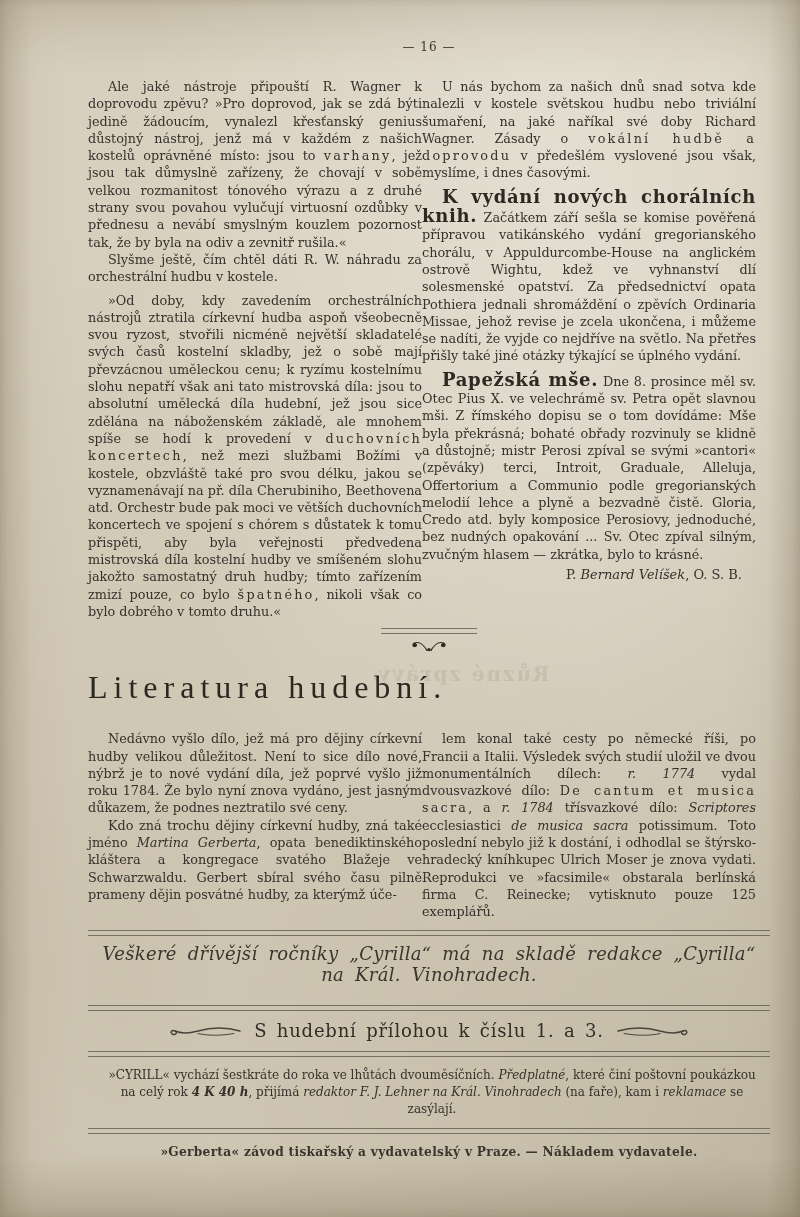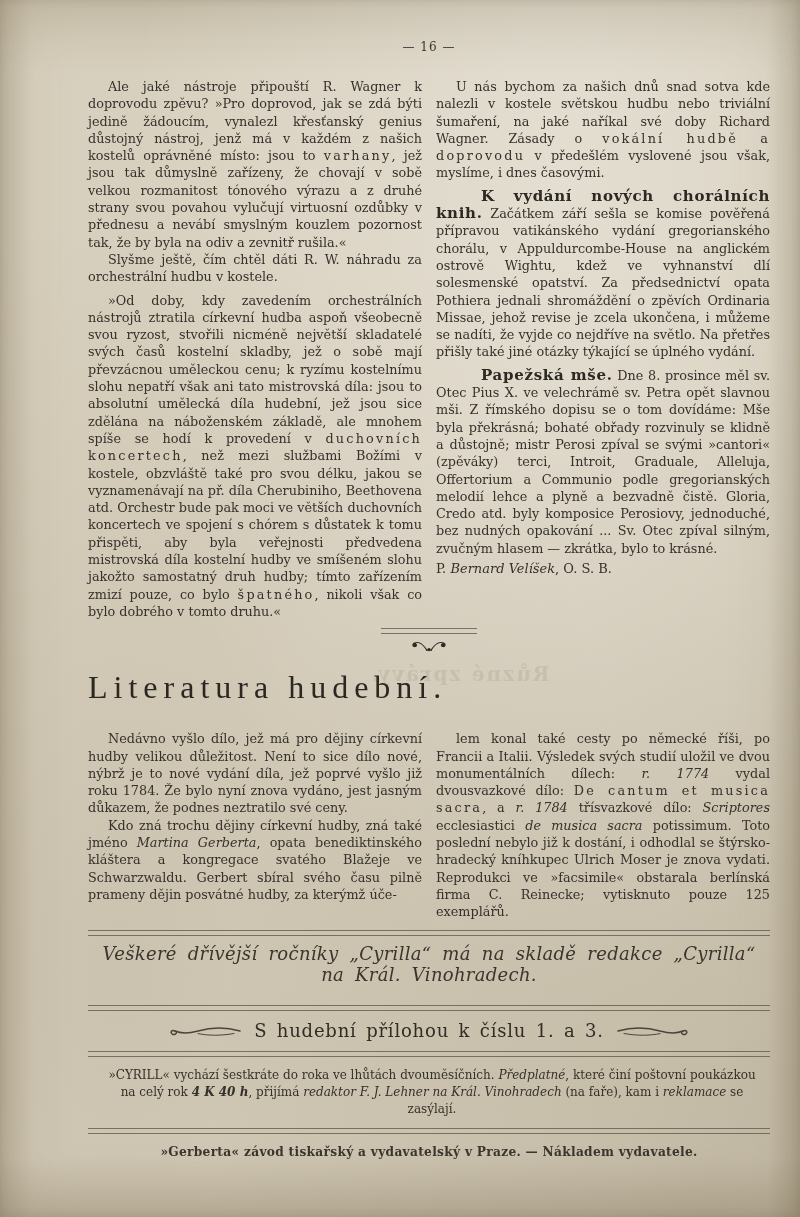--- a/index.html
+++ b/index.html
@@ -18,34 +18,34 @@
       radial-gradient(ellipse at 90% 95%, rgba(110,95,65,.20), rgba(110,95,65,0) 50%),
       linear-gradient(90deg, rgba(115,100,72,.18) 0%, rgba(115,100,72,0) 4%, rgba(115,100,72,0) 96%, rgba(100,86,58,.22) 100%),
       linear-gradient(0deg, rgba(115,100,72,.20) 0%, rgba(115,100,72,0) 5%, rgba(115,100,72,0) 94%, rgba(150,136,108,.14) 100%),
       #d8d0be;
     box-shadow: inset 0 0 70px rgba(95,80,52,.22), inset 0 0 10px rgba(95,80,52,.18);
   }
   .pageno{
     text-align:center;font-size:12px;letter-spacing:1px;color:#3a352d;
     margin:0 0 24px 0;
   }
-  .cols{display:flex;gap:14px;}
+  .cols{display:flex;}
   .col{
     width:334px;text-align:justify;
     font-size:12.8px;line-height:17.3px;
     color:#35312b;
   }
   .col p{margin:0;text-indent:20px;}
   .col p.pspace{margin-top:6px;}
   .seg-sp{letter-spacing:2.2px;}
   .seg-i{font-style:italic;}
   .seg-bi{font-style:italic;font-weight:bold;}
-  .seg-bh{font-weight:bold;letter-spacing:.7px;font-size:15px;color:#2c2822;margin-left:25px;}
+  .seg-bh{font-weight:bold;letter-spacing:.7px;font-size:18px;color:#2c2822;}
   .signature{
-    padding-right:14px;margin-top:3px;
+    text-align:right;padding-right:14px;margin-top:3px;
     font-size:13px;
   }
   .rule2{
     height:4px;border-top:1px solid #5a544a;border-bottom:1px solid #5a544a;
     opacity:.75;
   }
   .rule2.short{width:96px;margin:8px auto 3px auto;}
   .rule2.full{margin-top:10px;}
   .divider{text-align:center;}
   .fleuron{display:block;margin:2px auto 0 auto;}

